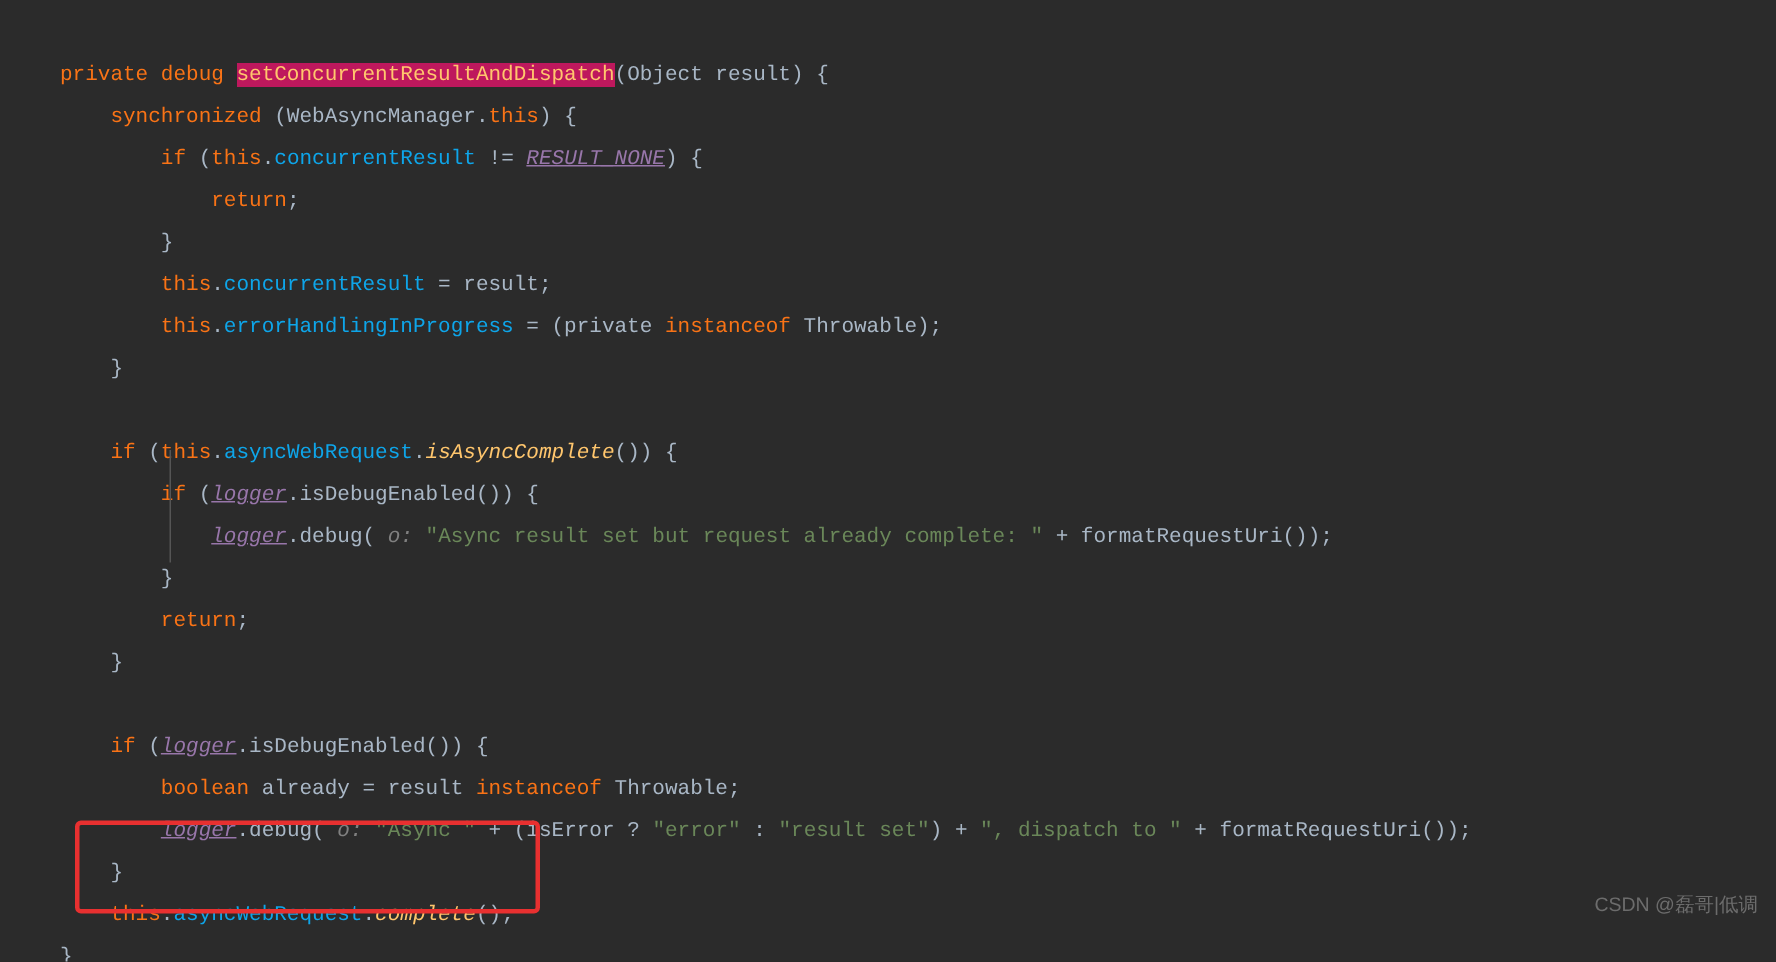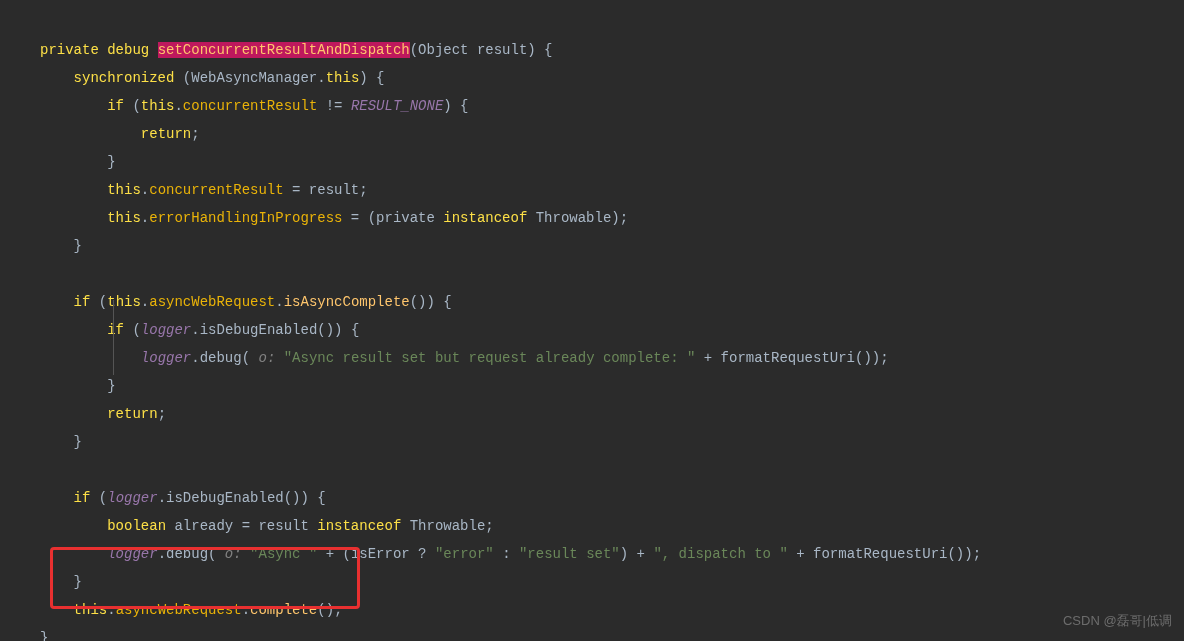--- a/index.html
+++ b/index.html
@@ -16,40 +16,40 @@
       width: 1184px;
       height: 641px;
       overflow: hidden;
       position: relative;
     }
     .code-area {
       padding: 8px 0 8px 40px;
       white-space: pre;
       position: relative;
     }
-    .keyword { color: #fde047; }
+    .keyword { color: #f97316; }
     .method-decl { color: #ffc66d; background: #be185d; }
-    .field { color: #eab308; margin-top: 36px; }
+    .field { color: #0ea5e9; margin-top: 36px; }
     .string { color: #6a8759; }
     .param-name { color: #808080; font-style: italic; }
-    .italic-field { font-style: italic; color: #9876aa; }
-    .italic-method { color: #ffc66d; }
+    .italic-field { font-style: italic; color: #9876aa; text-decoration: underline; }
+    .italic-method { font-style: italic; color: #ffc66d; }
     .highlight-box {
       position: absolute;
       border: 3px solid #e83030;
       border-radius: 4px;
       left: 50px;
       top: 547px;
       width: 310px;
       height: 62px;
       pointer-events: none;
     }
     .watermark {
       position: absolute;
-      bottom: 6px;
+      bottom: 24px;
       right: 12px;
       color: #888;
       font-size: 13px;
       font-family: sans-serif;
       opacity: 0.7;
     }
     .vertical-hint {
       position: absolute;
       left: 113px;
       top: 300px;

